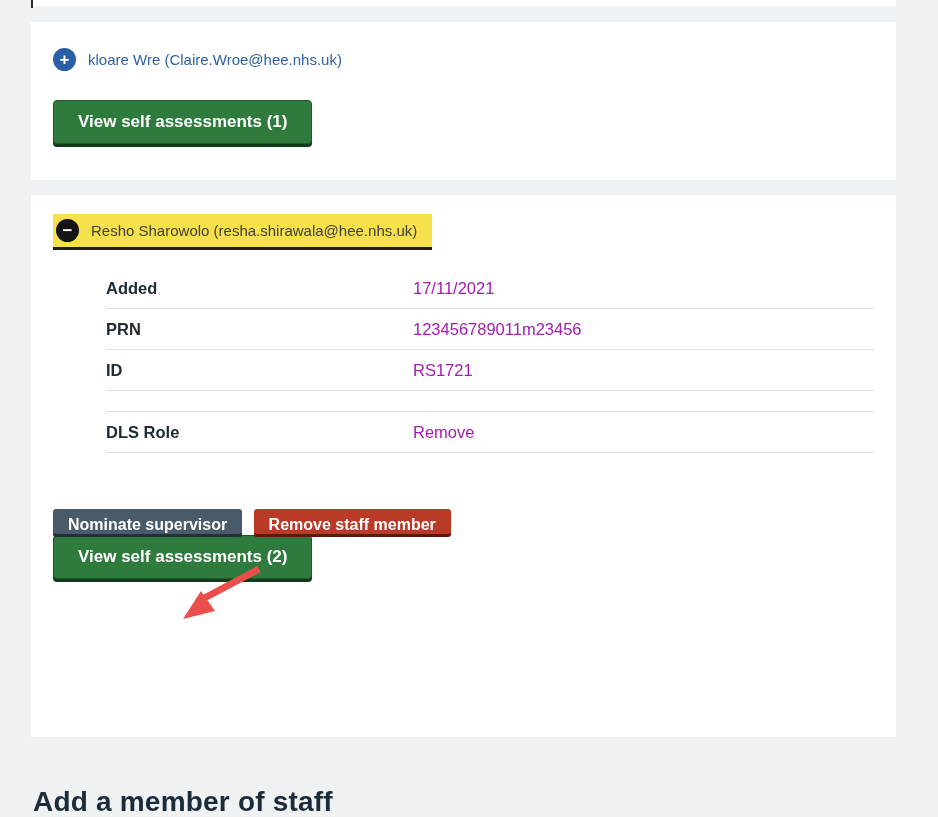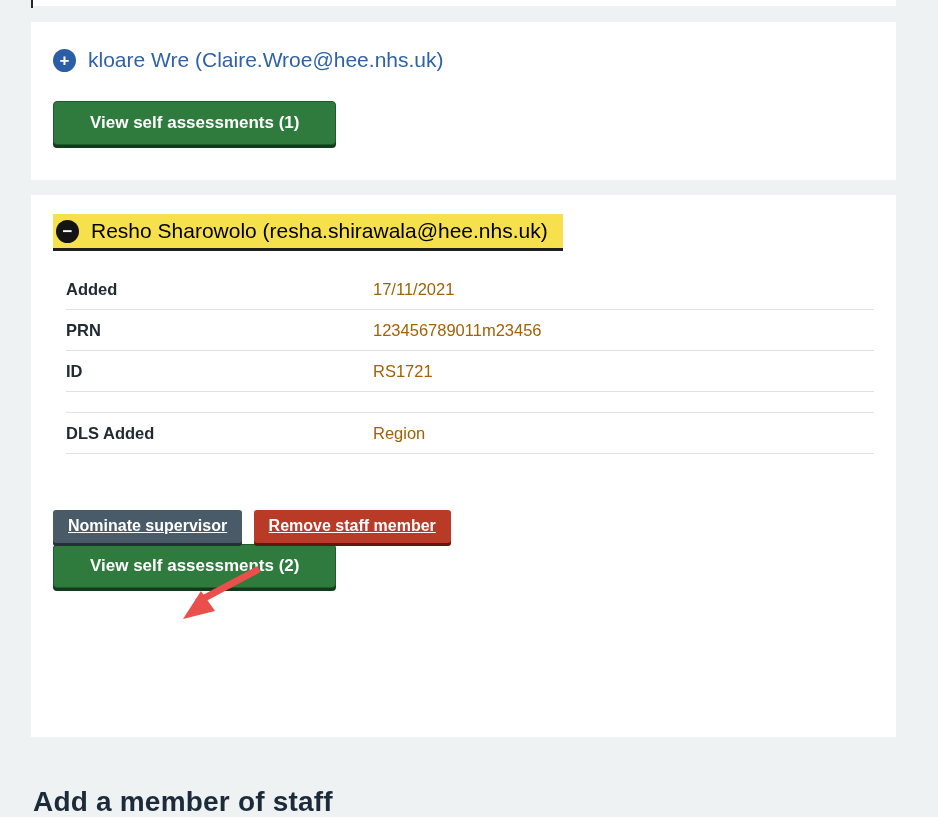--- a/index.html
+++ b/index.html
@@ -31,61 +31,60 @@
   .toggle-circle {
     width: 23px; height: 23px; border-radius: 50%;
     display: inline-flex; align-items: center; justify-content: center;
     flex: 0 0 auto;
     color: #ffffff; font-size: 17px; font-weight: bold; line-height: 1;
   }
   .toggle-circle.blue  { background: #2a5fa8; }
   .toggle-circle.black { background: #141414; }
 
   .member-link {
-    font-size: 21px; color: #2f62a7; text-decoration: none; cursor: pointer;
+    font-size: 15px; color: #2f62a7; text-decoration: none; cursor: pointer;
   }
 
   .highlight-row {
     background: #f6e14d;
     border-bottom: 3px solid #1f1f1f;
     padding: 5px 15px 5px 3px;
   }
-  .highlight-row .member-link { color: #000000; }
+  .highlight-row .member-link { color: #404040; }
 
   .btn {
     display: inline-block; cursor: pointer;
     font-family: "Liberation Sans", sans-serif;
     font-weight: bold; color: #ffffff; text-align: center;
   }
   .btn-green {
     margin-top: 29px;
     font-size: 17px;
     background: #2e7b3d;
     border: 1px solid #1d5c2a;
     border-radius: 4px;
-    padding: 11px 36px;
+    padding: 11px 24px;
     box-shadow: 0 3px 0 #133a1a;
   }
   .btn-slate, .btn-red {
     font-size: 16px;
     border: 0; border-radius: 3px;
-    padding: 7px 15px 8px;
-    text-decoration: underline;
+    padding: 7px 15px 0;
   }
   .btn-slate { background: #495a68; box-shadow: 0 3px 0 #252f38; }
   .btn-red   { background: #b93a27; box-shadow: 0 3px 0 #5d190e; margin-left: 7px; }
 
   .details-table { margin: 18px 0 0 13px; width: 808px; }
   .detail-row {
     display: flex; align-items: flex-start;
     padding: 10px 0; border-bottom: 1px solid #dfe2e3;
-    font-size: 16.5px; line-height: 20px;
+    font-size: 16.5px; line-height: 20px; margin-left: 40px;
   }
   .detail-label { width: 307px; font-weight: bold; color: #212b32; flex: 0 0 auto; }
-  .detail-value { color: #a16207; }
+  .detail-value { color: #a21caf; }
 
   .action-row { margin-top: 56px; position: relative; z-index: 1; }
   .btn-green.second { margin-top: 1px; }
 
   .arrow-annotation {
     position: absolute; left: 118px; top: 370px;
     width: 120px; height: 64px; pointer-events: none; z-index: 2;
   }
 
   .add-staff-heading {
@@ -131,22 +130,22 @@
       <span class="detail-label">PRN</span>
       <span class="detail-value">123456789011m23456</span>
     </div>
     <div class="detail-row">
       <span class="detail-label">ID</span>
       <span class="detail-value">RS1721</span>
     </div>
     <div class="detail-row">
     </div>
     <div class="detail-row">
-      <span class="detail-label">DLS Added</span>
-      <span class="detail-value">Region</span>
+      <span class="detail-label">DLS Role</span>
+      <span class="detail-value">Remove</span>
     </div>
   </div>
 
   <svg class="arrow-annotation" viewBox="0 0 120 64" xmlns="http://www.w3.org/2000/svg">
     <line x1="110" y1="4" x2="48" y2="37" stroke="#ea4f4b" stroke-width="7"></line>
     <polygon points="34,54 52,26 66,46" fill="#ea4f4b"></polygon>
   </svg>
 
   <div class="action-row">
     <button class="btn btn-slate">Nominate supervisor</button>

